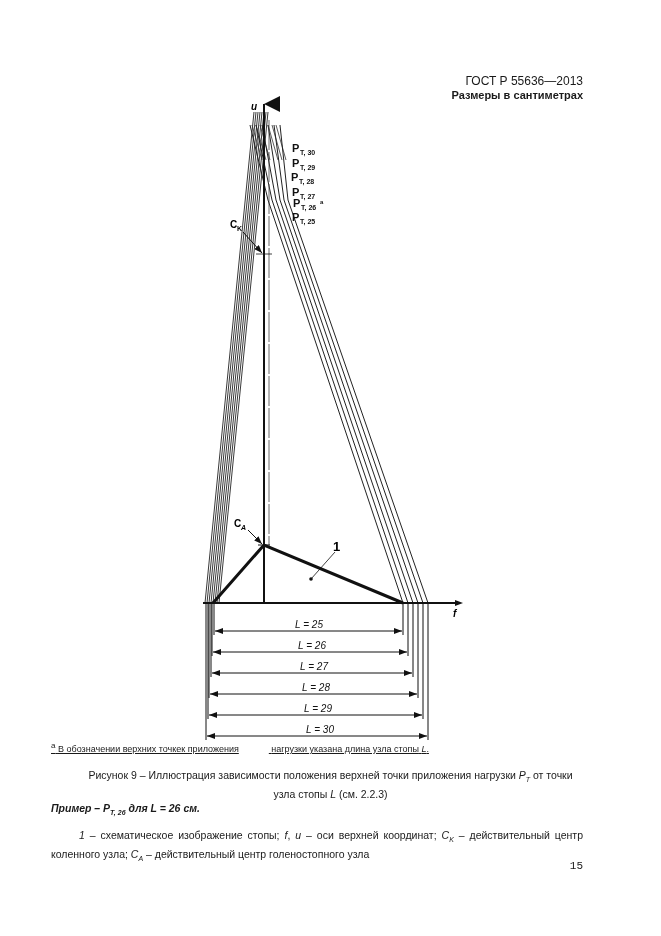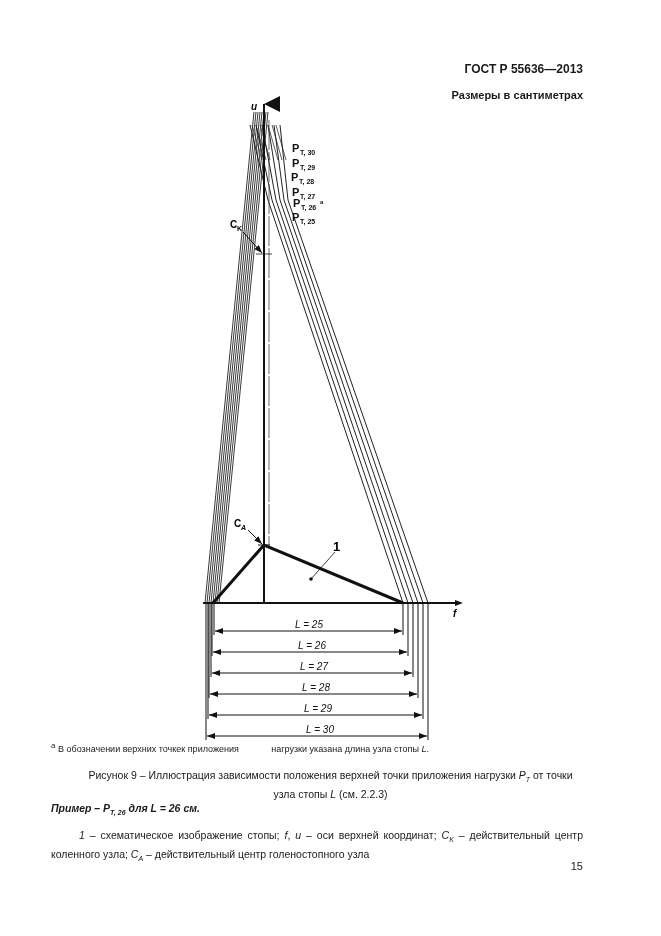--- a/index.html
+++ b/index.html
@@ -1,30 +1,30 @@
 <!DOCTYPE html>
 <html><head>
 <meta charset="utf-8">
 <style>
   html, body { margin:0; padding:0; background:#ffffff; }
   body { width:661px; height:936px; position:relative; overflow:hidden;
          font-family:"Liberation Sans", sans-serif; color:#1a1a1a; }
   .abs { position:absolute; }
-  .std { top:62px; right:78px; font-size:12px; font-weight:bold;padding-left:24px; }
+  .std { top:74px; right:78px; font-size:12px; font-weight:normal;padding-left:24px; }
   .units { top:89px; right:78px; font-size:11px;font-weight:bold; }
   #fig { position:absolute; left:0; top:0; }
-  .footnote { top:741px; left:51px; font-size:9px; }
+  .footnote { top:741px; left:51px; font-size:9px;text-decoration:underline; }
   .footnote sup { font-size:8px; }
   .footnote .gap { display:inline-block; width:30px; }
   .caption { top:768px; left:60px; width:541px; text-align:center; font-size:10.5px; line-height:14px; }
   .example { top:802px; left:51px; font-size:10.5px; font-weight:bold; font-style:italic; }
   .example sub { font-size:7px; }
   .legend { top:828px; left:51px; width:532px; font-size:10.5px; line-height:15px; text-align:justify; text-indent:28px; }
   .legend sub { font-size:7px; }
-  .pagenum { top:860px; right:78px; font-size:11px; }
+  .pagenum { top:860px; right:78px; font-size:11px;font-family:Liberation Mono, monospace; }
   i { font-style:italic; }
   svg text { font-family:"Liberation Sans", sans-serif; }
 </style>
 </head>
 <body>
 
 <div class="abs std">ГОСТ Р 55636—2013</div>
 <div class="abs units">Размеры в сантиметрах</div>
 
 <svg id="fig" width="661" height="760" viewBox="0 0 661 760">

